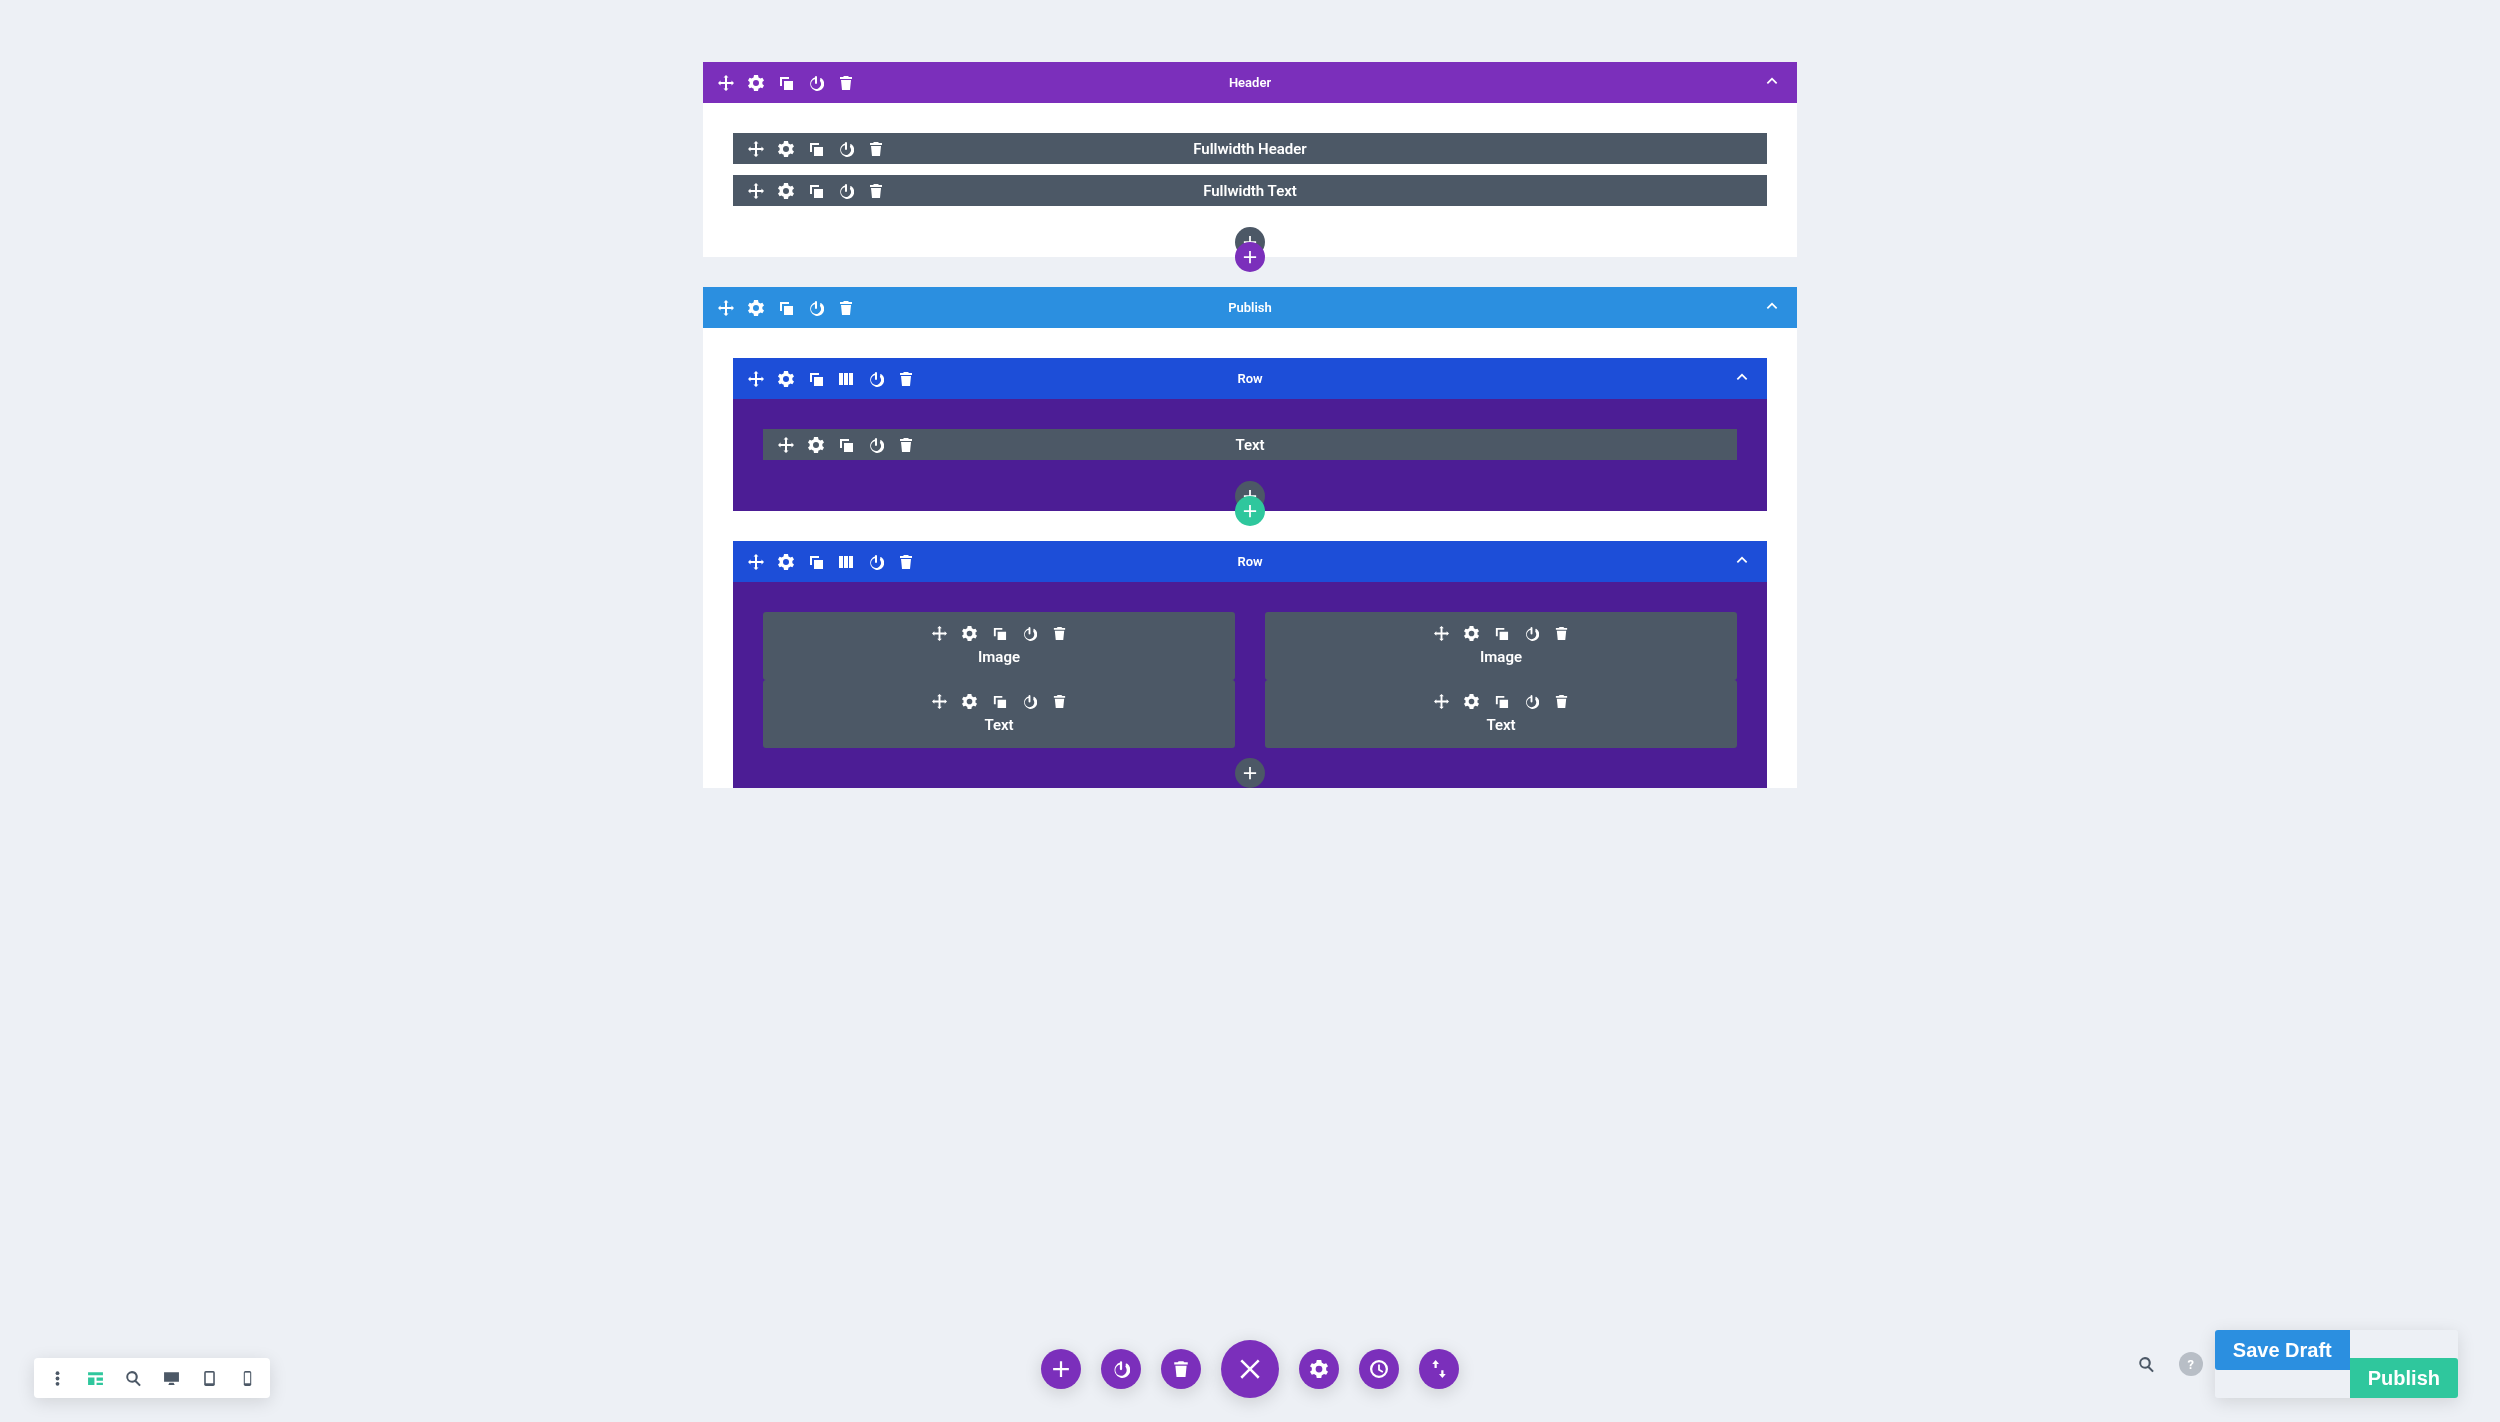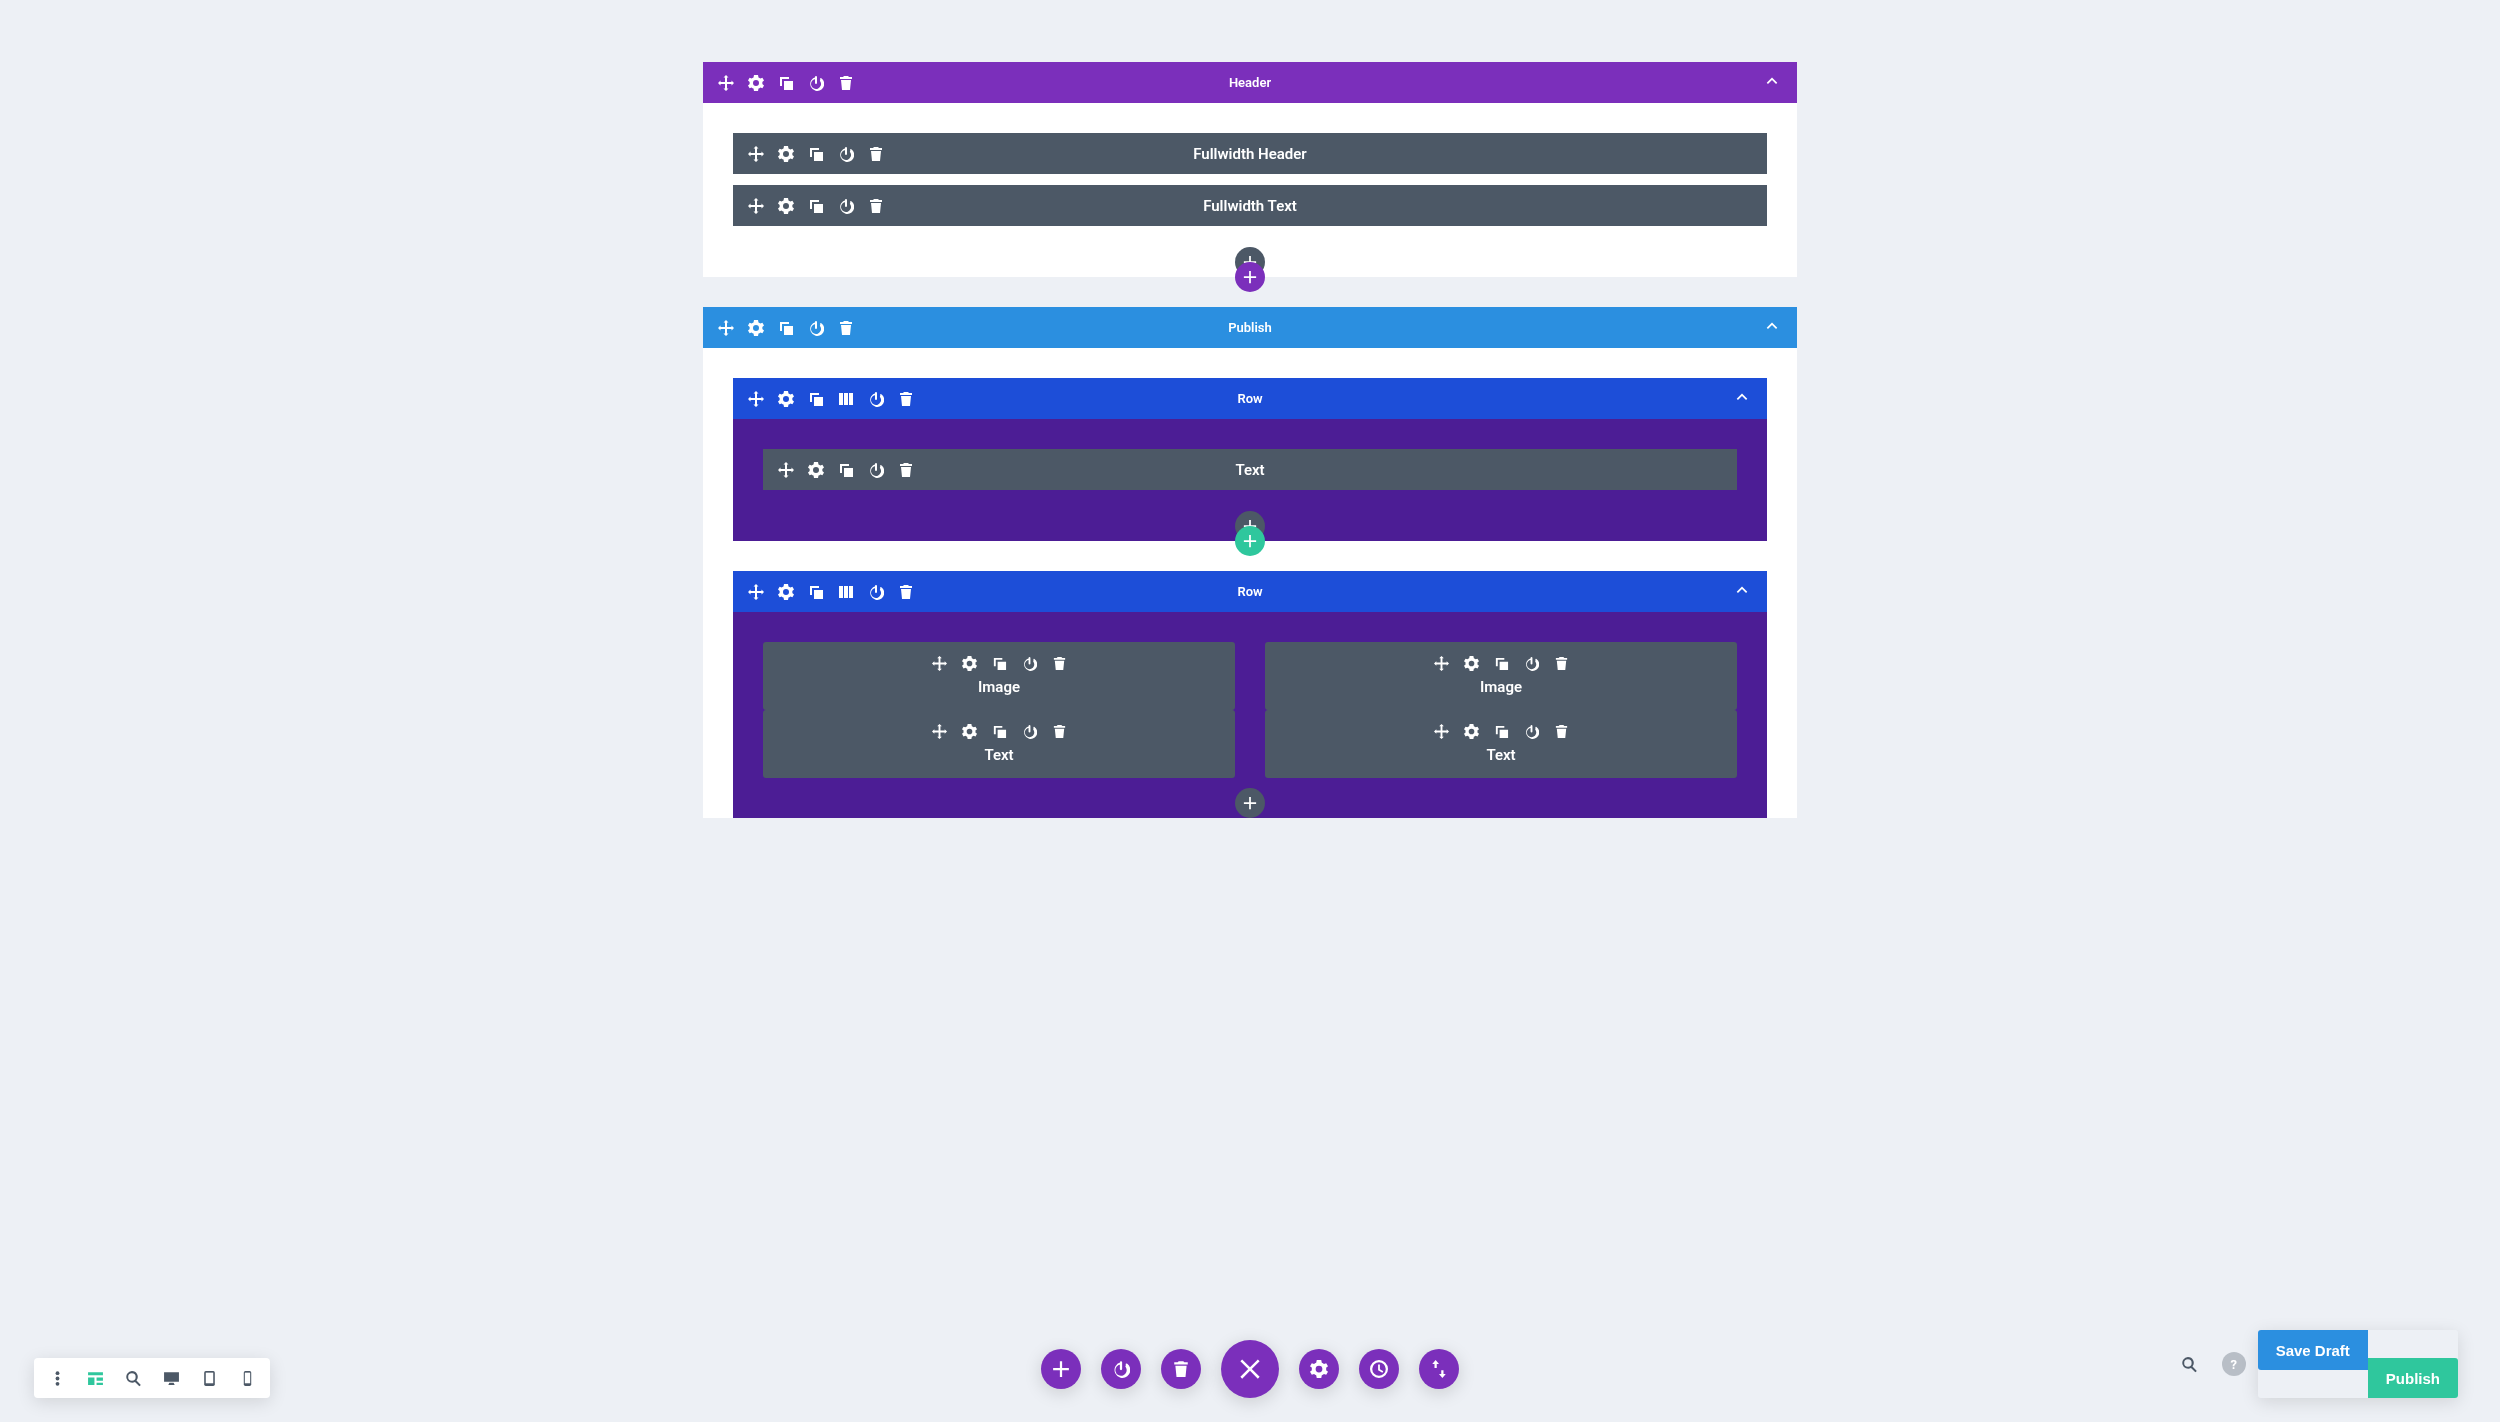--- a/index.html
+++ b/index.html
@@ -14,21 +14,21 @@
 .section-body { background: #fff; padding: 30px 30px 0 30px; position: relative; }
 
 .bar-icons { display: flex; gap: 12px; padding: 0 14px; align-items: center; }
 .bar-icons svg { width: 16px; height: 16px; fill: #fff; display: block; }
 .ico-btn { cursor: pointer; display: flex; align-items: center; justify-content: center; width: 18px; height: 18px; }
 
 .bar-label { position: absolute; left: 50%; transform: translateX(-50%); pointer-events: none; }
 .collapse-chevron { position: absolute; right: 18px; cursor: pointer; }
 .collapse-chevron svg { width: 14px; height: 14px; fill: #fff; }
 
-.module-bar { height: 41px; background: #4c5866; display: flex; align-items: center; color: #fff; font-weight: 600; font-size: 15px; position: relative; margin-bottom: 11px; }
+.module-bar { height: 31px; background: #4c5866; display: flex; align-items: center; color: #fff; font-weight: 600; font-size: 15px; position: relative; margin-bottom: 11px; }
 .module-bar:last-of-type { margin-bottom: 0; }
 
 .module-card { background: #4c5866; border-radius: 3px; color: #fff; padding: 12px 0 14px; text-align: center; }
 .module-card .card-icons { display: flex; justify-content: center; gap: 12px; margin-bottom: 6px; }
 .module-card .card-icons svg { width: 15px; height: 15px; fill: #fff; }
 .module-card .card-label { font-weight: 600; font-size: 15px; }
 
 .row-body { background: #4c1d95; padding: 30px 30px 0 30px; position: relative; }
 
 .add-circle { width: 30px; height: 30px; border-radius: 50%; display: flex; align-items: center; justify-content: center; color: #fff; font-size: 20px; font-weight: 400; cursor: pointer; line-height: 1; }
@@ -52,21 +52,21 @@
 
 .dock-left { position: fixed; bottom: 24px; left: 34px; display: flex; align-items: center; gap: 0; background: #fff; border-radius: 4px; box-shadow: 0 4px 18px rgba(0,0,0,0.12); pointer-events: auto; z-index: 51; height: 40px; padding: 0 4px; }
 .dock-left-btn { width: 38px; height: 38px; display: flex; align-items: center; justify-content: center; cursor: pointer; }
 .dock-left-btn svg { width: 17px; height: 17px; fill: #4c5866; }
 .dock-left-btn.active svg { fill: #2fc79d; }
 
 .dock-right { position: fixed; bottom: 24px; right: 42px; display: flex; align-items: center; gap: 12px; pointer-events: auto; z-index: 51; }
 .help-circle { width: 24px; height: 24px; border-radius: 50%; background: #b8bec6; color: #fff; display: flex; align-items: center; justify-content: center; font-size: 13px; font-weight: 700; cursor: pointer; }
 .search-circle { width: 40px; height: 40px; display: flex; align-items: center; justify-content: center; cursor: pointer; }
 .search-circle svg { width: 17px; height: 17px; fill: #4c5866; }
-.btn { height: 40px; padding: 0 18px; display: flex; align-items: center; color: #fff; font-weight: 600; font-size: 15px; cursor: pointer; border: none; border-radius: 3px 0 0 3px; }
+.btn { height: 40px; padding: 0 18px; display: flex; align-items: center; color: #fff; font-weight: 600; font-size: 20px; cursor: pointer; border: none; border-radius: 3px 0 0 3px; }
 .btn-draft { background: #2b8fe0; }
 .btn-pub { background: #2fc79d; border-radius: 0 3px 3px 0; margin-top: 28px; }
 .btn-group { display: flex; box-shadow: 0 4px 18px rgba(0,0,0,0.12); border-radius: 3px; }
 </style>
 </head>
 <body>
 
 <svg width="0" height="0" style="position:absolute">
   <defs>
     <g id="i-move">

